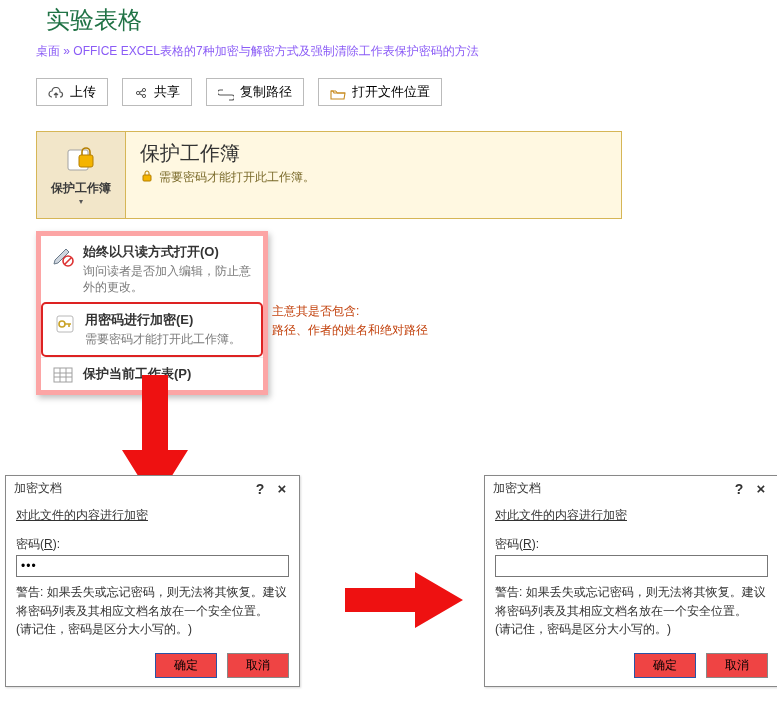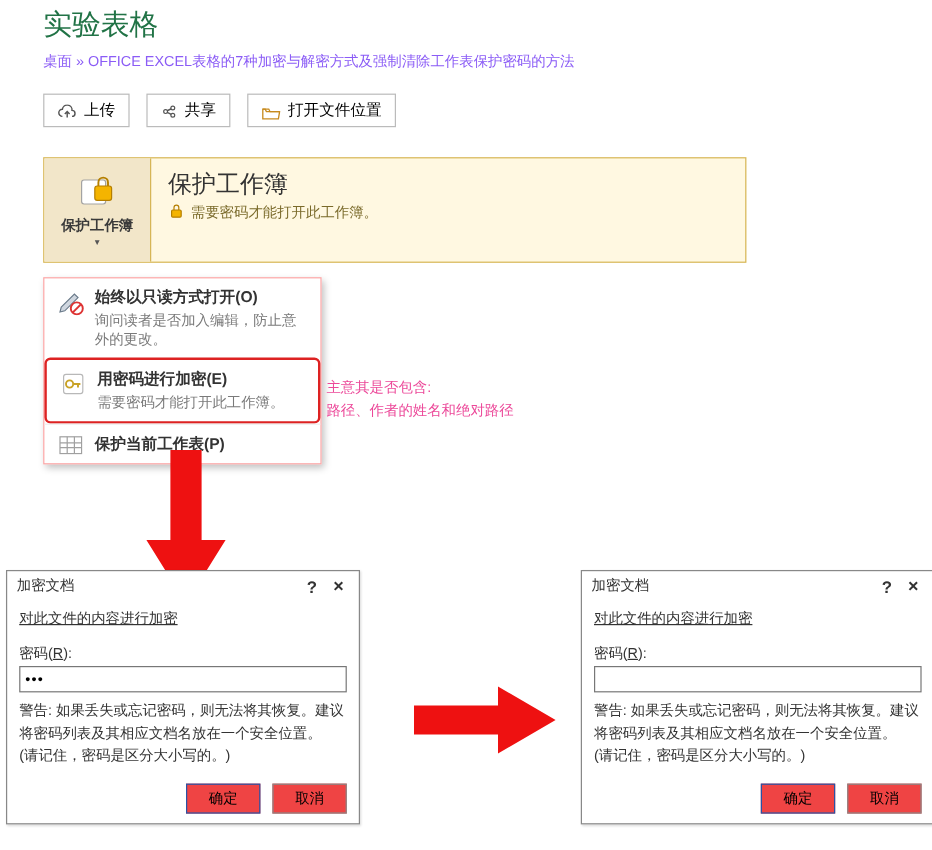--- a/index.html
+++ b/index.html
@@ -1,42 +1,42 @@
 <!DOCTYPE html>
 <html><head>
   <meta charset="utf-8">
   <style>
     * { box-sizing: border-box; margin: 0; padding: 0; }
     body { font-family: "Microsoft YaHei", sans-serif; font-size: 13px; background: #fff; width: 777px; height: 708px; position: relative; color: #333; }
     
-    .page-title { color: #217346; font-size: 24px; font-weight: 400; padding: 4px 0 0 36px; }
+    .page-title { color: #217346; font-size: 24px; font-weight: 400; padding: 4px 0 0 46px; }
     .breadcrumb { font-size: 12px; color: #8b5cf6; padding: 7px 0 0 36px; }
     .toolbar { display: flex; gap: 14px; padding: 18px 0 0 36px; }
     .tool-btn { border: 1px solid #bbb; background: #fff; padding: 4px 11px; display: flex; align-items: flex-end; gap: 6px; font-size: 13px; cursor: pointer; }
     .tool-btn .icn { display: inline-flex; }
     
     .protect-panel { margin: 25px 0 0 36px; border: 1px solid #d6b656; background: #fff8e1; width: 586px; height: 88px; display: flex; }
     .protect-btn { width: 89px; border-right: 1px solid #d6b656; background: #f2e6c9; display: flex; flex-direction: column; align-items: center; justify-content: center; padding: 6px 2px; cursor: pointer; }
     .protect-btn .bigicon { margin-bottom: 3px; }
     .protect-btn-label { font-size: 12px; text-align: center; color: #3a3a3a; font-weight: bold; }
     .protect-btn .caret { font-size: 8px; color: #555; }
     .protect-body { padding: 8px 14px; }
     .protect-body .ptitle { font-size: 20px; color: #333; margin-bottom: 2px; }
     .protect-body .prow { display: flex; align-items: center; gap: 5px; font-size: 12px; color: #7a6a2a; }
     .prow .lockicn { width: 14px; height: 14px; }
 
-    .menu-popup { position: absolute; left: 36px; top: 231px; width: 232px; background: #fff; border: 1px solid #fca5a5; box-shadow: 2px 3px 6px rgba(0,0,0,0.25); }
+    .menu-popup { position: absolute; left: 36px; top: 231px; width: 232px; background: #fff; border: 5px solid #fca5a5; box-shadow: 2px 3px 6px rgba(0,0,0,0.25); }
     .menu-item { display: flex; padding: 7px 9px; gap: 8px; }
     .menu-item:last-child { border-top: 1px solid #eee; }
     .menu-icn { width: 25px; flex: none; display: flex; align-items: flex-start; justify-content: center; padding-top: 2px; }
     .menu-text .mtitle { font-weight: bold; font-size: 13px; color: #333; }
     .menu-text .mdesc { font-size: 12px; color: #7a7a7a; margin-top: 2px; line-height: 1.35; }
     .menu-hilite { border: 2px solid #d22; border-radius: 5px; }
     
-    .peek-text { position: absolute; left: 272px; top: 302px; font-size: 12px; color: #ec4899; line-height: 1.6; margin-top: 12px; }
+    .peek-text { position: absolute; left: 272px; top: 302px; font-size: 12px; color: #c2410c; line-height: 1.6; }
     
     .big-arrow-down { position: absolute; left: 120px; top: 375px; }
     .big-arrow-right { position: absolute; left: 345px; top: 570px; }
     
     .dialog { position: absolute; border: 1px solid #888; background: #fff; width: 295px; box-shadow: 1px 1px 2px rgba(0,0,0,0.15); }
     .dialog.left { left: 5px; top: 475px; }
     .dialog.right { left: 484px; top: 475px; }
     .dlg-titlebar { display: flex; align-items: center; padding: 4px 6px 4px 8px; font-size: 12px; }
     .dlg-titlebar .dtitle { flex: 1; }
     .dlg-titlebar .q, .dlg-titlebar .x { width: 22px; text-align: center; cursor: pointer; font-weight: bold; font-size: 14px; }
@@ -73,20 +73,29 @@
           <path d="M10 3 L4 6 L10 9" stroke="#555" stroke-width="1.2" fill="none"></path>
           <circle cx="10" cy="3" r="1.6" fill="#fff" stroke="#555"></circle>
           <circle cx="4" cy="6" r="1.6" fill="#fff" stroke="#555"></circle>
           <circle cx="10" cy="9" r="1.6" fill="#fff" stroke="#555"></circle>
         </svg>
     </span>
     <span>共享</span>
   </button>
   <button class="tool-btn">
     <span class="icn">
+      <svg width="16" height="12" viewBox="0 0 16 12">
+          <path d="M6 6 A3 3 0 0 1 3 3 H5 M10 6 A3 3 0 0 0 13 9 H11" fill="none"></path>
+          <path d="M5 6 H2 A2.5 2.5 0 0 1 2 1 H5 M11 6 H14 A2.5 2.5 0 0 1 14 11 H11 M5 6 H11" stroke="#555" stroke-width="1.2" fill="none"></path>
+        </svg>
+    </span>
+    <span>复制路径</span>
+  </button>
+  <button class="tool-btn">
+    <span class="icn">
       <svg width="16" height="13" viewBox="0 0 16 13">
           <path d="M1 3 V11 H14 L15 5 H4 L3 3 Z" fill="#fff" stroke="#c78a1e" stroke-width="1.1"></path>
           <path d="M1 3 H6 L7 5 H15" fill="none" stroke="#c78a1e"></path>
         </svg>
     </span>
     <span>打开文件位置</span>
   </button>
 </div>
 
 <div class="protect-panel">

